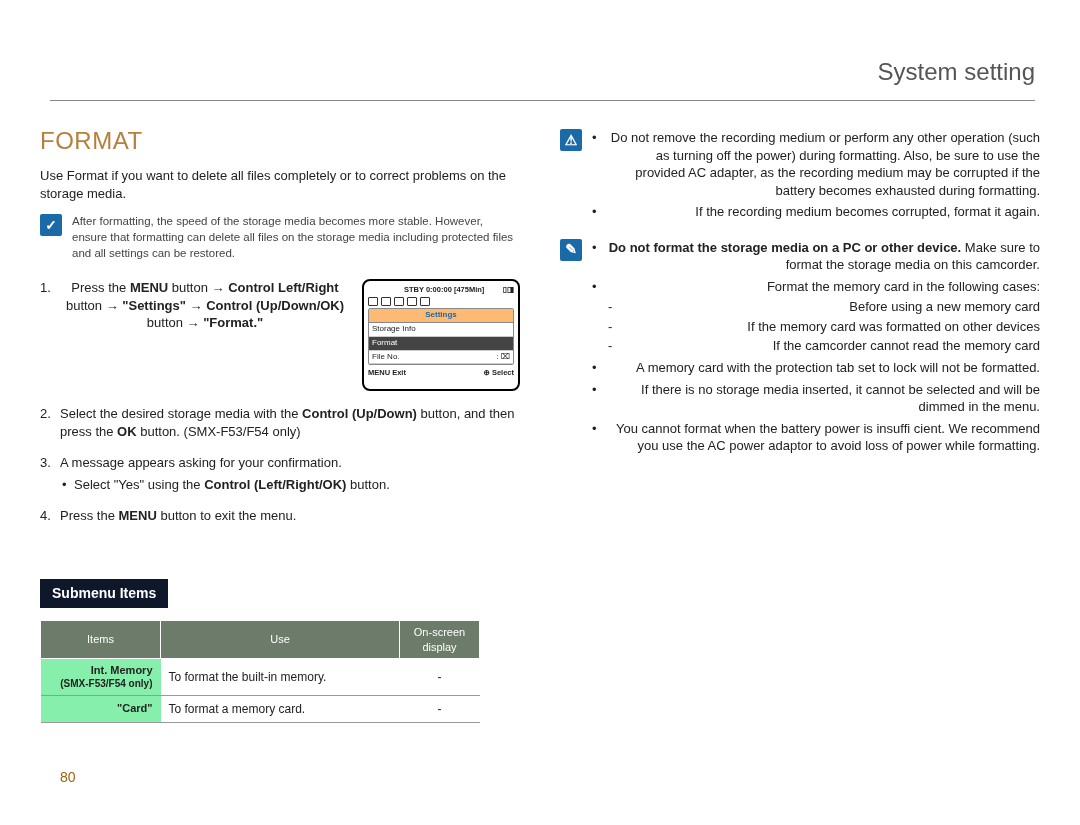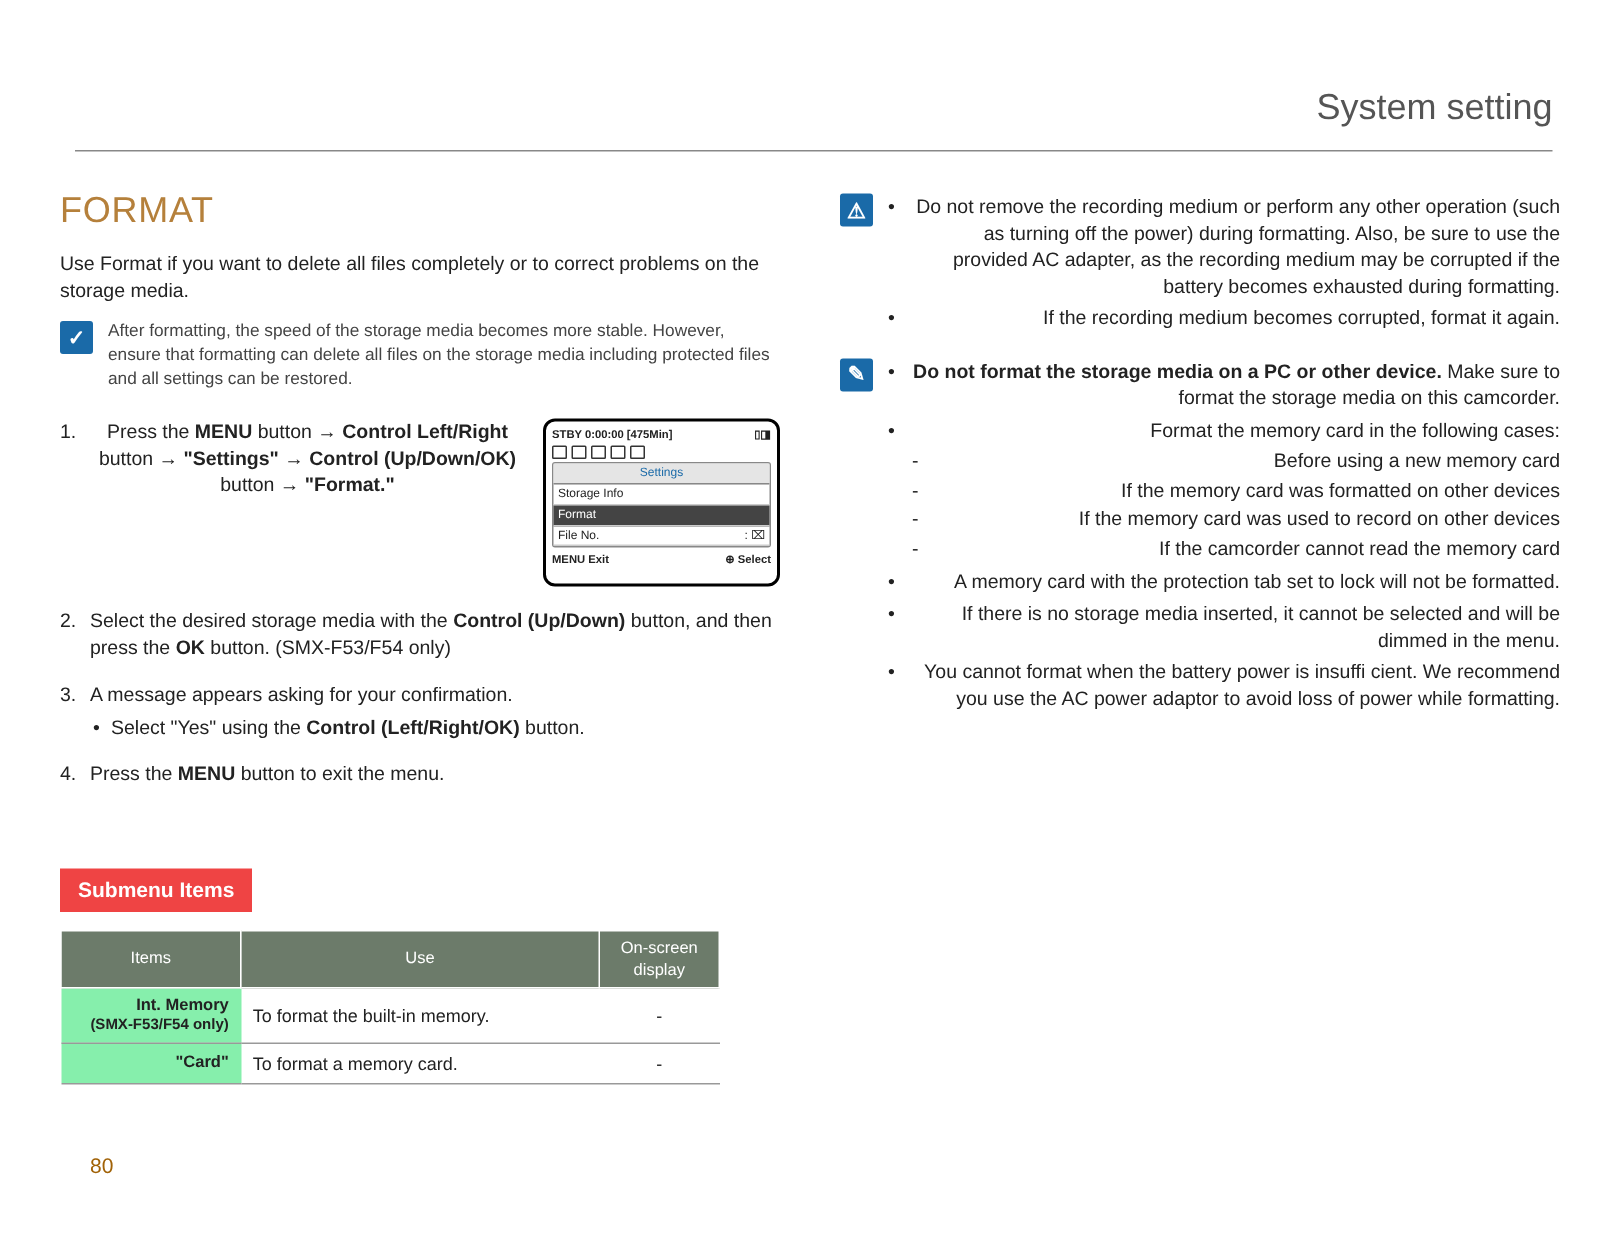--- a/index.html
+++ b/index.html
@@ -87,46 +87,47 @@
     background: #fff;
     font-size: 8px;
     padding: 4px;
     flex-shrink: 0;
   }
   .screen-top {
     display: flex;
     justify-content: space-between;
     font-weight: bold;
     font-size: 7.5px;
+    margin-left: 36px;
   }
   .screen-icons { display:flex; gap:3px; margin-top:2px; }
   .mini-ic { width:10px; height:9px; border:1px solid #333; border-radius:1px; }
   .screen-menu {
     border: 1px solid #888;
     border-radius: 2px;
     margin-top: 2px;
     font-size: 8px;
   }
   .screen-menu .tab {
-    background: #e5e5e5;
+    background: #fdba74;
     color: #1a6aa8;
-    font-weight: normal;
+    font-weight: bold;
     padding: 1px 3px;
     border-bottom: 1px solid #888;
   }
   .screen-menu .row {
     padding: 1px 3px;
     border-bottom: 1px solid #ccc;
     display:flex; justify-content:space-between;
   }
   .screen-menu .row.sel { background: #444; color: #fff; }
   .screen-foot { display:flex; justify-content:space-between; margin-top:3px; font-size:7.5px; font-weight:bold;}
   .submenu-label {
     display: inline-block;
-    background: #ef4444;
+    background: #0f172a;
     color: #fff;
     font-weight: bold;
     padding: 5px 12px;
     margin-top: 40px;
     margin-bottom: 12px;
     font-size: 14px;
   }
   table.submenu {
     border-collapse: collapse;
     width: 440px;
@@ -279,21 +280,20 @@
       <ul class="dash-list">
         <li>
           <span class="bold">Do not format the storage media on a PC or other device.</span>
           <span>Make sure to format the storage media on this camcorder.</span>
         </li>
         <li>
           <span>Format the memory card in the following cases:</span>
           <ul class="sub-dash">
             <li>Before using a new memory card</li>
             <li>If the memory card was formatted on other devices</li>
-            <li>If the memory card was used to record on other devices</li>
             <li>If the camcorder cannot read the memory card</li>
           </ul>
         </li>
         <li>A memory card with the protection tab set to lock will not be formatted.</li>
         <li>If there is no storage media inserted, it cannot be selected and will be dimmed in the menu.</li>
         <li>You cannot format when the battery power is insuffi cient. We recommend you use the AC power adaptor to avoid loss of power while formatting.</li>
       </ul>
     </div>
   </div>
 </div>

